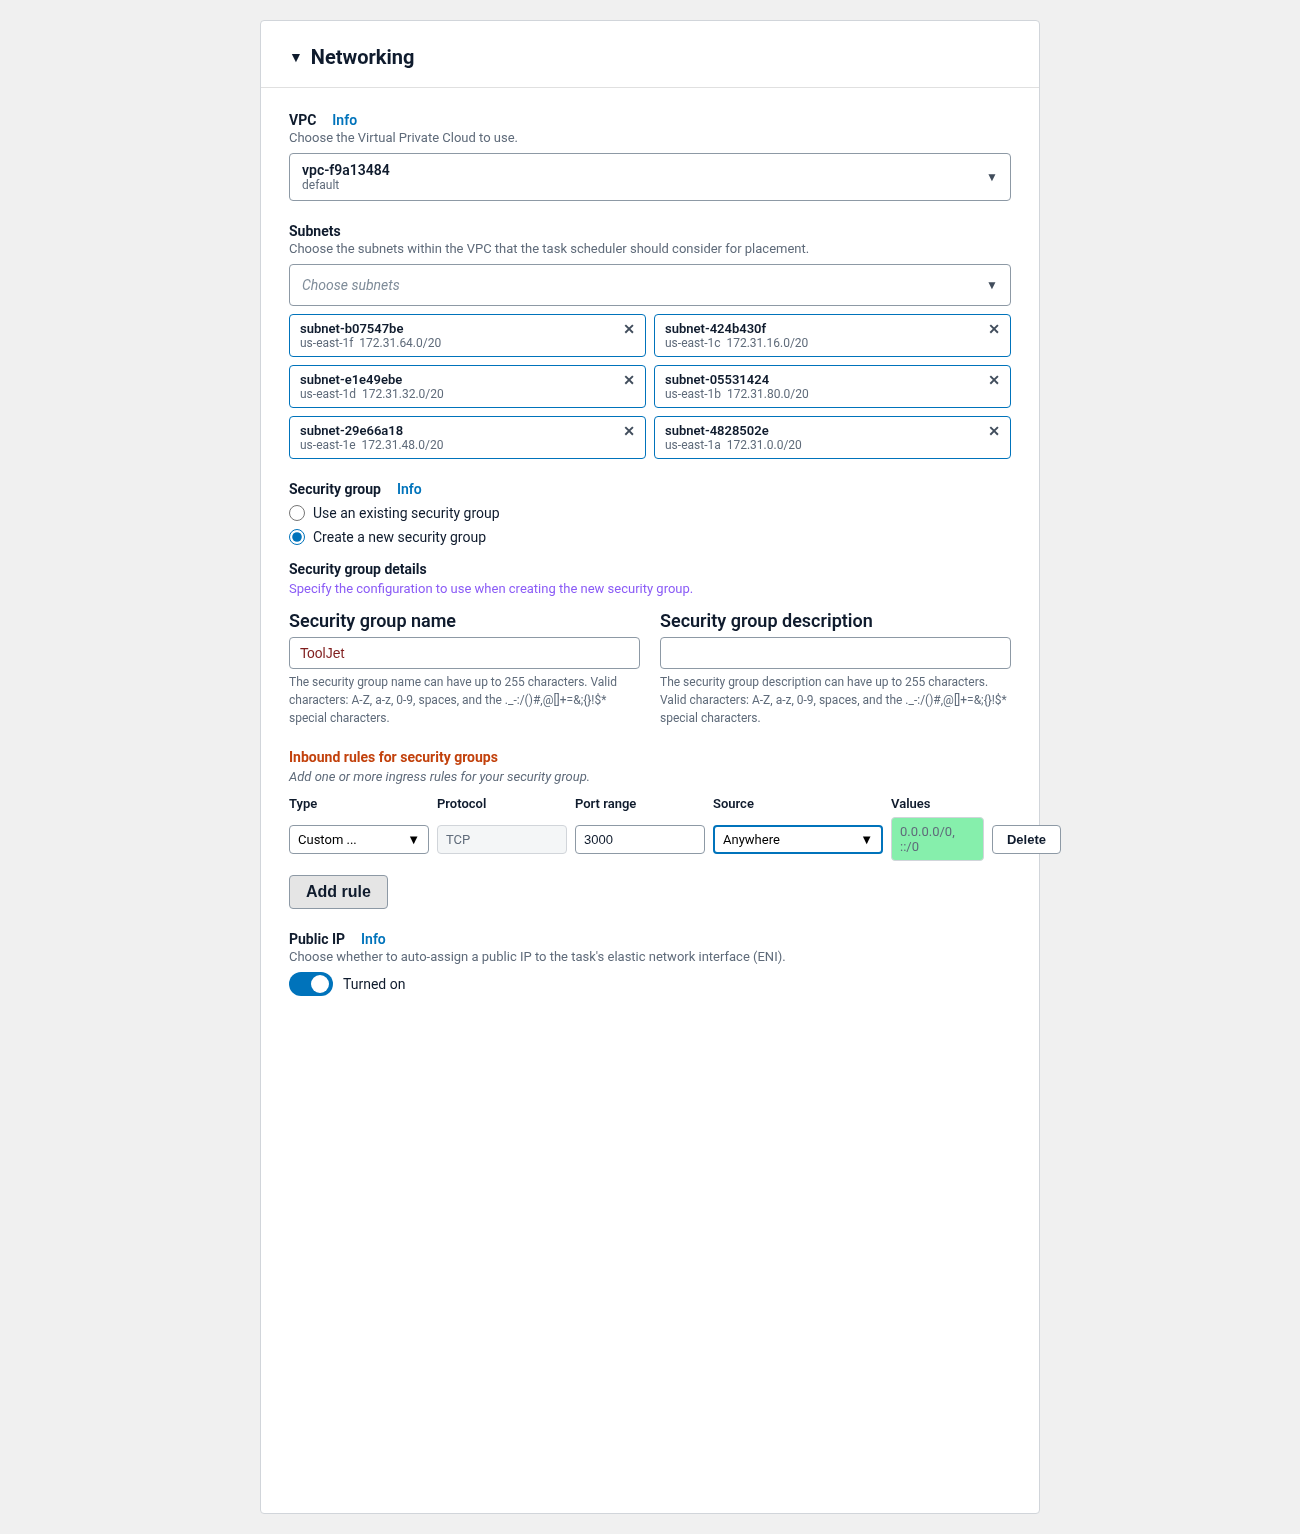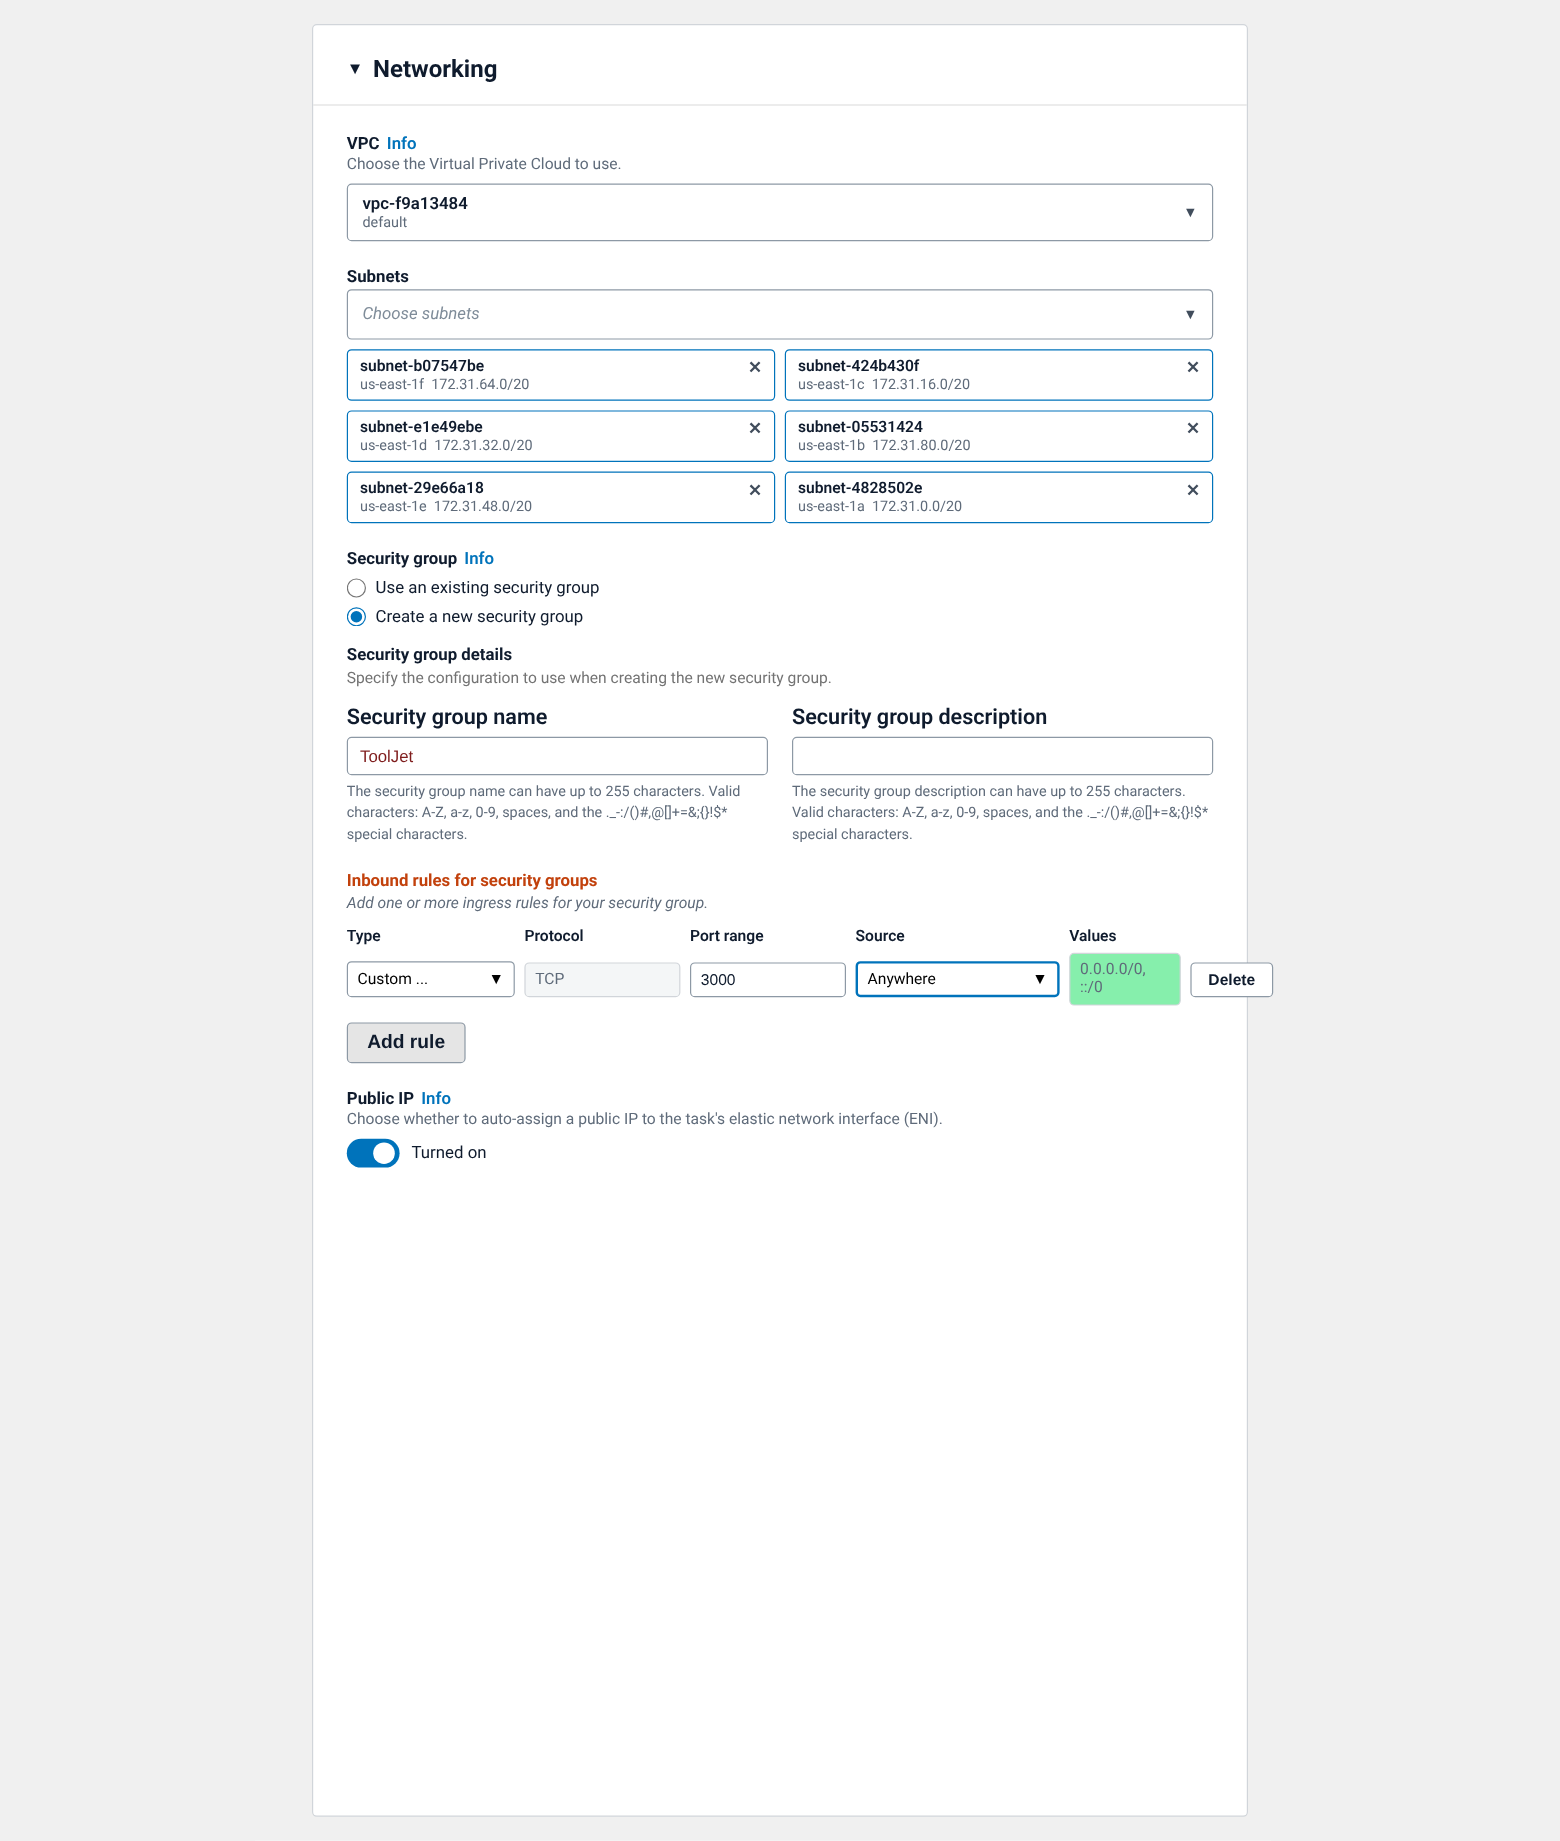--- a/index.html
+++ b/index.html
@@ -43,21 +43,21 @@
     }
     .field-group {
       margin-bottom: 22px;
     }
     .field-label {
       font-size: 14px;
       font-weight: 700;
       color: #0f1b2d;
       display: flex;
       align-items: center;
-      gap: 6px;
+      gap: 16px;
       margin-bottom: 2px;
     }
     .info-link {
       color: #0073bb;
       font-weight: 600;
       font-size: 14px;
       cursor: pointer;
       text-decoration: none;
     }
     .field-desc {
@@ -157,21 +157,21 @@
     }
     .subsection-title {
       font-size: 14px;
       font-weight: 700;
       color: #0f1b2d;
       margin-top: 16px;
       margin-bottom: 4px;
     }
     .subsection-desc {
       font-size: 13px;
-      color: #737373;
+      color: #8b5cf6;
       margin-bottom: 14px;
     }
     .two-col {
       display: grid;
       grid-template-columns: 1fr 1fr;
       gap: 20px;
     }
     .form-field label {
       font-size: 18px;
       font-weight: 600;
@@ -356,20 +356,21 @@
         <span class="select-box-sub">default</span>
       </div>
       <span class="dropdown-arrow">▼</span>
     </div>
   </div>
 
   <div class="field-group">
     <div class="field-label">
       <span>Subnets</span>
     </div>
+    <p class="field-desc">Choose the subnets within the VPC that the task scheduler should consider for placement.</p>
     <div class="select-box">
       <span class="select-placeholder">Choose subnets</span>
       <span class="dropdown-arrow">▼</span>
     </div>
     <div class="subnet-grid">
 
       <div class="subnet-tag">
         <div class="subnet-info">
           <span class="subnet-id">subnet-b07547be</span>
           <span class="subnet-detail"><span>us-east-1f</span>&nbsp;&nbsp;<span>172.31.64.0/20</span></span>

